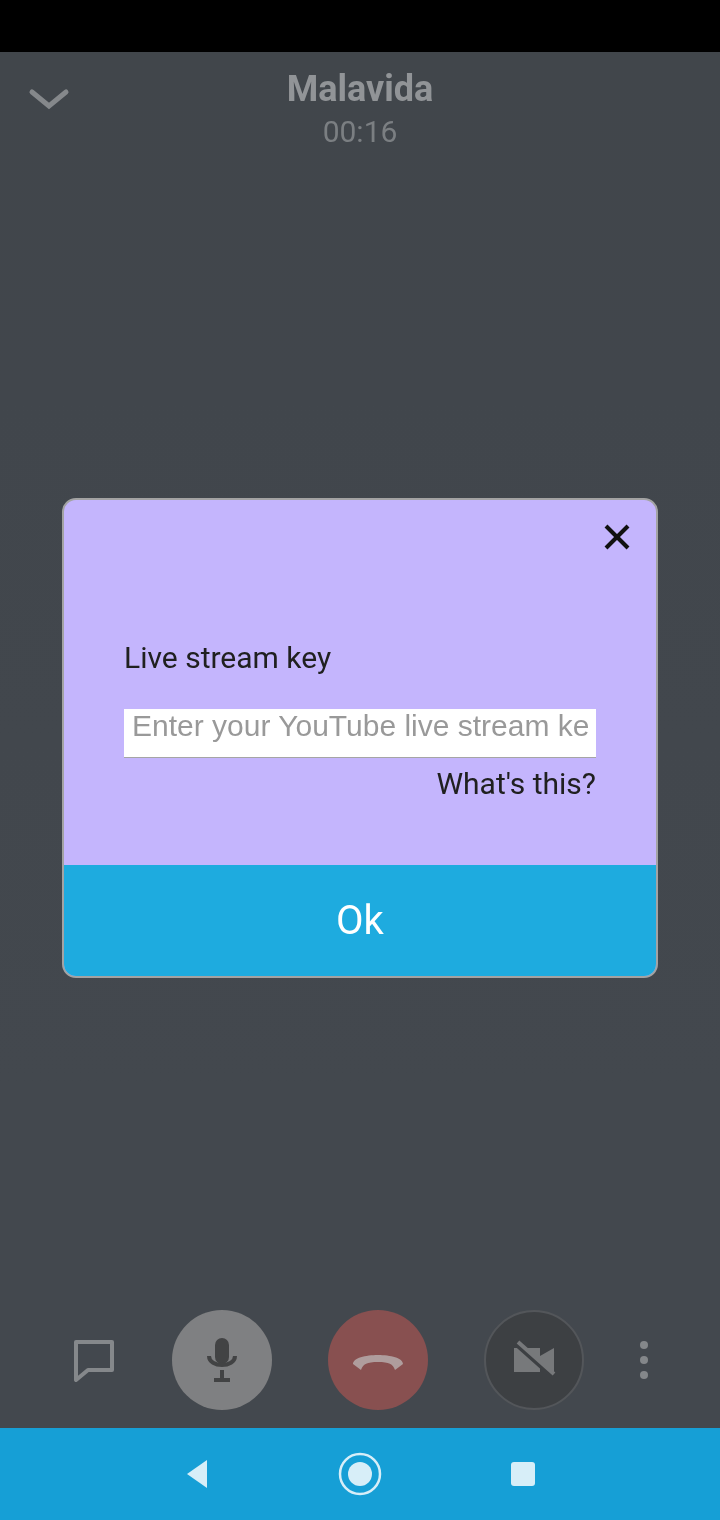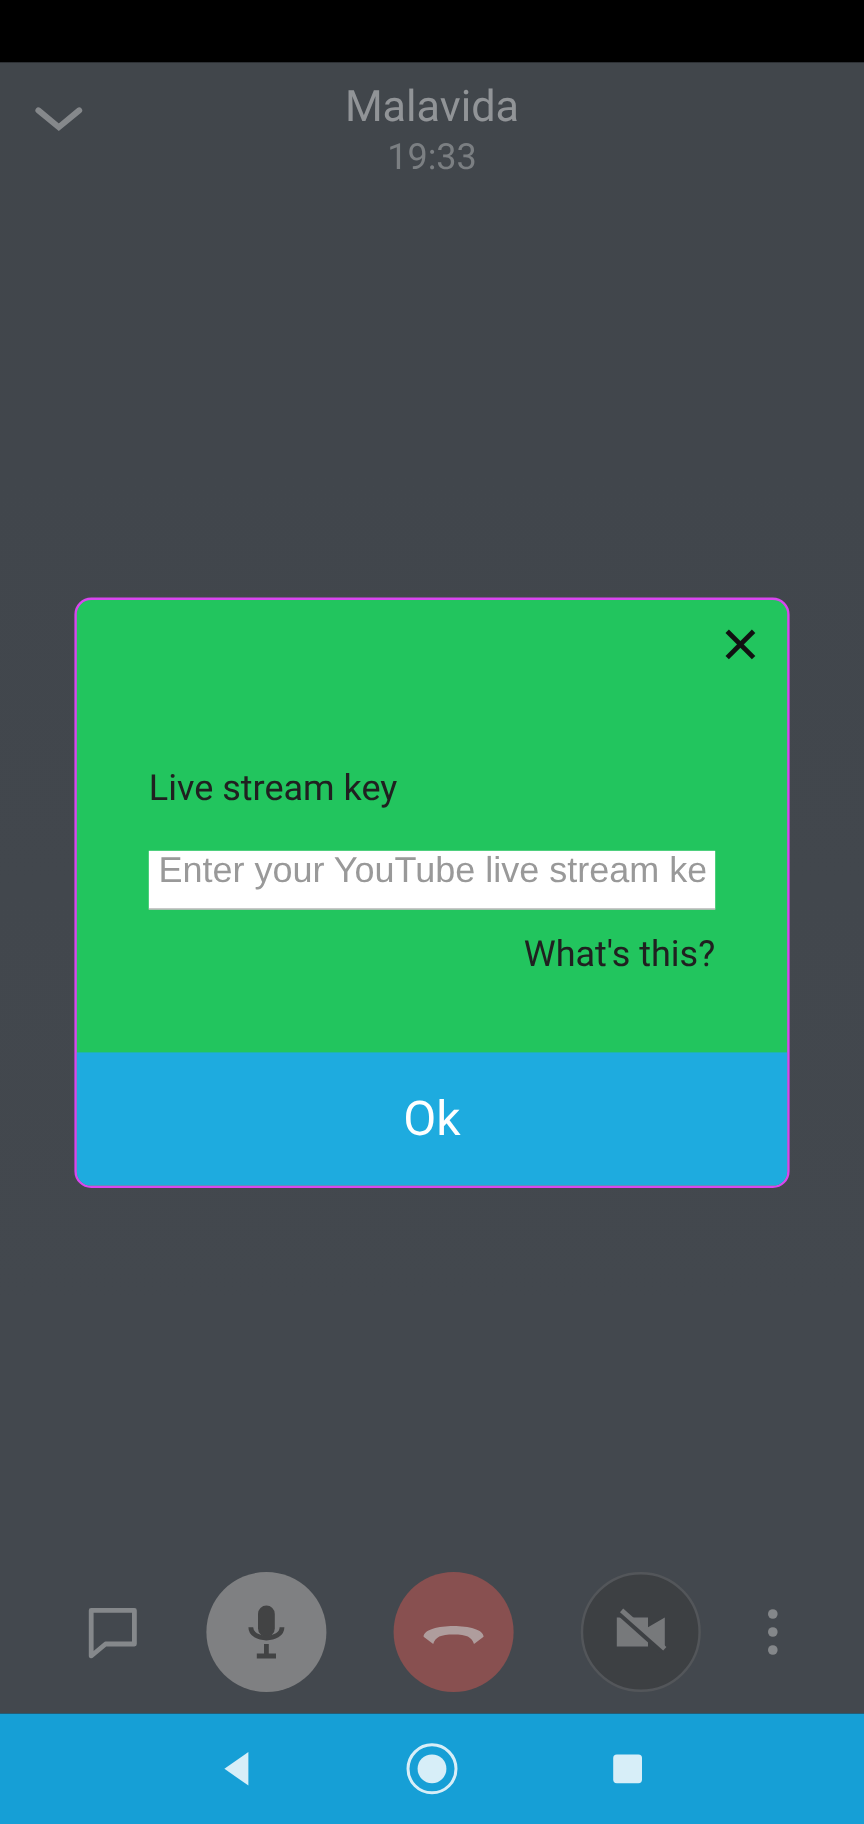--- a/index.html
+++ b/index.html
@@ -30,21 +30,21 @@
     }
     .collapse-btn {
       position: absolute;
       left: 28px;
       top: 36px;
     }
     .collapse-btn svg { display: block; }
     .contact-name {
       color: #c9cdd1;
       font-size: 36px;
-      font-weight: 400;
+      font-weight: 700;
     }
     .call-timer {
       color: #abb0b5;
       font-size: 30px;
       margin-top: 4px;
     }
     .call-controls {
       position: absolute;
       bottom: 18px;
       left: 0;
@@ -100,23 +100,23 @@
       left: 0;
       right: 0;
       bottom: 92px;
       background: rgba(0,0,0,0.28);
     }
     .modal {
       position: absolute;
       top: 498px;
       left: 62px;
       right: 62px;
-      background: #22c55e;
+      background: #c4b5fd;
       border-radius: 14px;
-      border: 2px solid #d946ef;
+      border: 2px solid #a3a3a3;
       overflow: hidden;
       z-index: 10;
     }
     .modal-close {
       position: absolute;
       top: 22px;
       right: 24px;
     }
     .modal-body {
       padding: 140px 60px 64px 60px;
@@ -136,21 +136,21 @@
       outline: none;
       white-space: nowrap;
       overflow: hidden;
       text-overflow: clip;
     }
     .modal-input::placeholder { color: #999; }
     .modal-help {
       text-align: right;
       font-size: 30px;
       color: #202020;
-      margin-top: 20px;
+      margin-top: 8px;
     }
     .modal-ok {
       background: #1eabdf;
       color: #fff;
       text-align: center;
       font-size: 40px;
       padding: 32px 0;
     }
   </style>
 </head>
@@ -159,21 +159,21 @@
 <div class="status-bar"></div>
 
 <div class="call-screen">
   <div class="header">
     <div class="collapse-btn">
       <svg width="42" height="24" viewBox="0 0 42 24">
           <path d="M4 4 L21 18 L38 4" stroke="#b9bdc1" stroke-width="5" fill="none" stroke-linecap="round"></path>
         </svg>
     </div>
     <div class="contact-name">Malavida</div>
-    <div class="call-timer">19:33</div>
+    <div class="call-timer">00:16</div>
   </div>
 
   <div class="call-controls">
     <div class="chat-btn">
       <svg width="44" height="44" viewBox="0 0 44 44">
           <path d="M4 4 H40 V32 H16 L4 42 Z" fill="none" stroke="#b9bdc1" stroke-width="4" stroke-linejoin="round"></path>
         </svg>
     </div>
     <div class="round-btn mic-btn">
       <svg width="38" height="48" viewBox="0 0 38 48">

